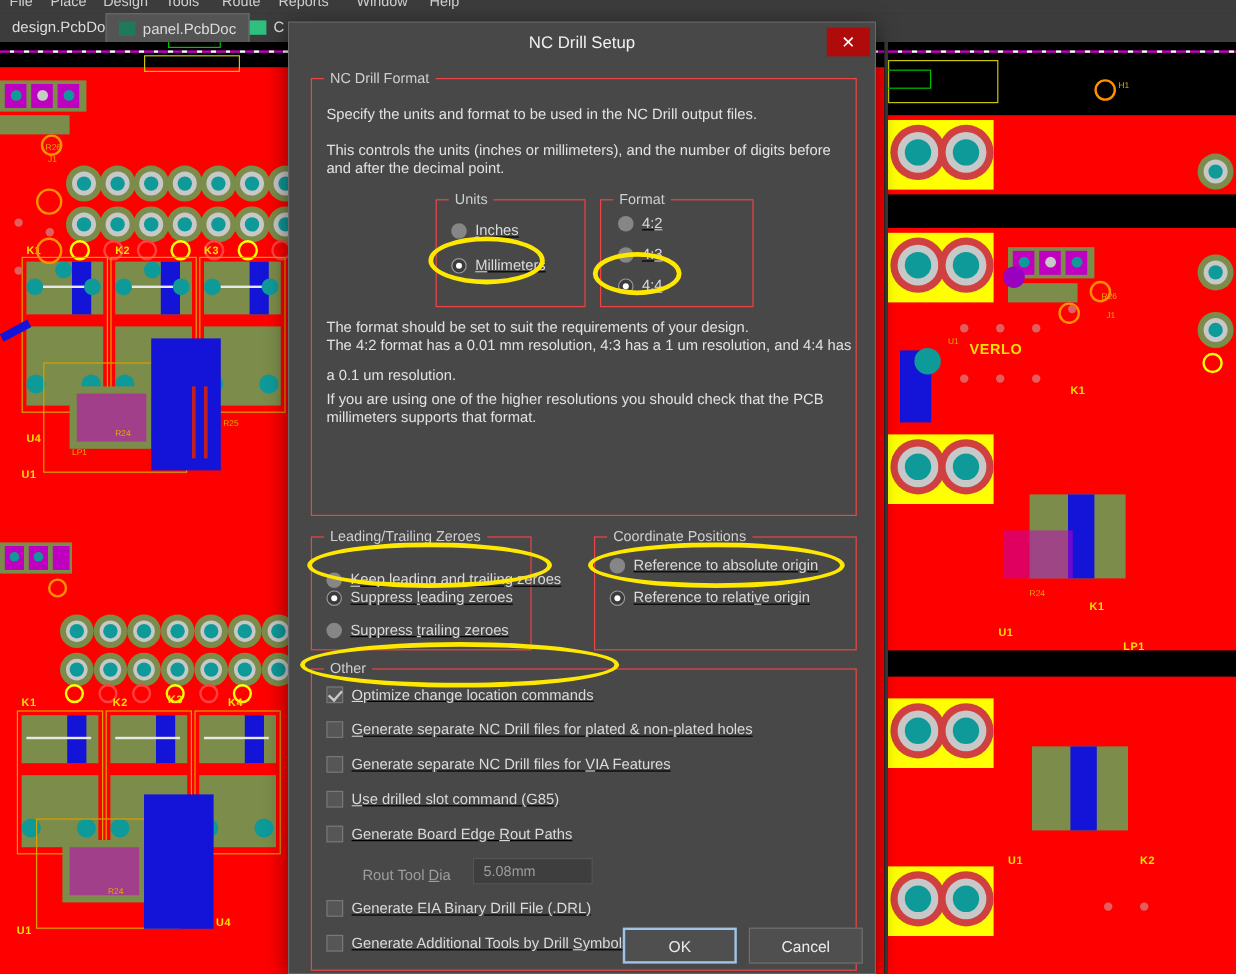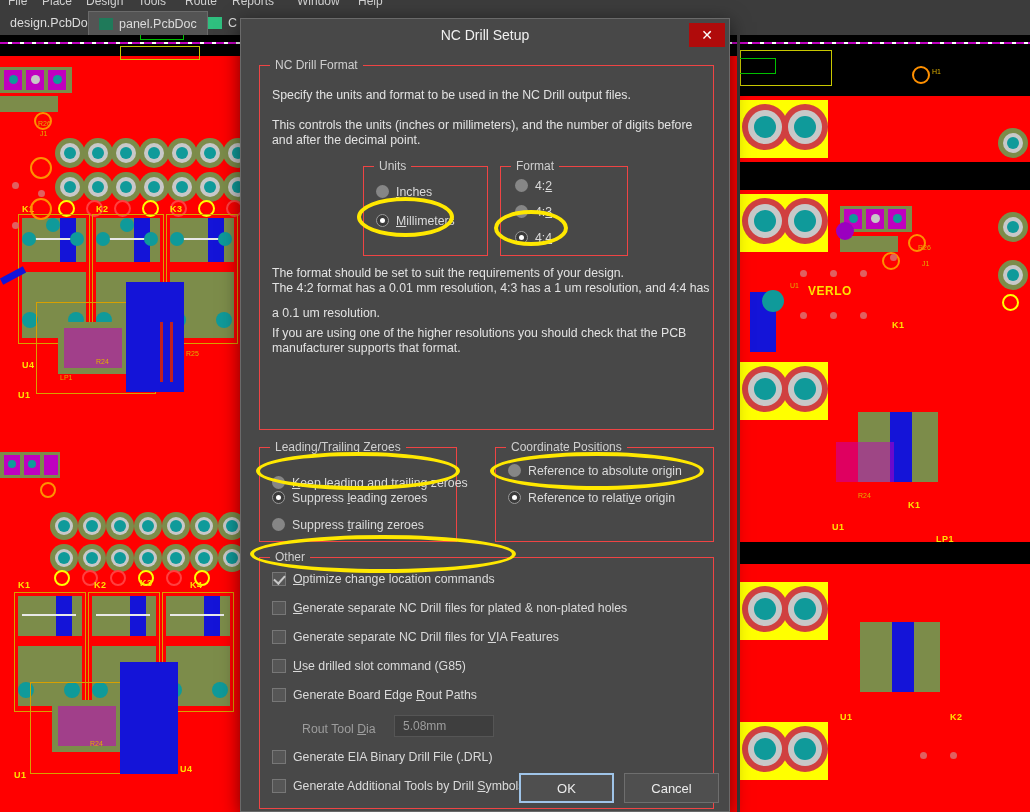--- a/index.html
+++ b/index.html
@@ -67,21 +67,21 @@
                background:#b00b0b; color:#fff; font-size:14px; line-height:24px;
                text-align:center; cursor:pointer; }
   .dlg-body { position:absolute; left:8px; top:34px; right:8px; bottom:46px; }
 
   .group { position:absolute; border:1px solid #ef4444; }
   .group > .glabel { position:absolute; top:-8px; left:10px; padding:0 5px;
                      background:#484848; color:#cfcfcf; font-size:12px; }
 
   .para { position:absolute; color:#e2e2e2; font-size:12.3px; line-height:15px; }
 
-  .ctl { position:absolute; display:flex; align-items:flex-start; gap:7px; cursor:pointer; }
+  .ctl { position:absolute; display:flex; align-items:center; gap:7px; cursor:pointer;text-decoration:underline; }
   .ctl .lbl { color:#dadada; font-size:12.3px; white-space:nowrap; }
   .ctl .lbl u { text-decoration: underline; }
 
   .radio { width:13px; height:13px; border-radius:50%; background:#868686; flex:0 0 auto; position:relative; }
   .radio.on { background:#3b3b3b; border:1px solid #9a9a9a; }
   .radio.on::after { content:""; position:absolute; left:3px; top:3px; width:5px; height:5px;
                      border-radius:50%; background:#ffffff; }
 
   .cbox { width:14px; height:14px; background:#565656; border:1px solid #777; flex:0 0 auto; position:relative; }
   .cbox.on::after { content:""; position:absolute; left:3px; top:0px; width:5px; height:9px;
@@ -514,24 +514,24 @@
           </div>
           <div class="ctl" style="left:14px;top:64px;">
             <span class="radio on"></span>
             <span class="lbl">4:<u>4</u></span>
           </div>
         </div>
 
         <div class="para" style="left:12px;top:200px;width:430px;">The format should be set to suit the requirements of your design.</div>
         <div class="para" style="left:12px;top:215px;width:440px;">The 4:2 format has a 0.01 mm resolution, 4:3 has a 1 um resolution, and 4:4 has</div>
         <div class="para" style="left:12px;top:240px;width:430px;">a 0.1 um resolution.</div>
-        <div class="para" style="left:12px;top:260px;width:432px;">If you are using one of the higher resolutions you should check that the PCB manufacturer supports that format.</div>
-      </div>
-
-      <div class="group" style="left:10px;top:394px;width:198px;height:95px;">
+        <div class="para" style="left:12px;top:260px;width:432px;">If you are using one of the higher resolutions you should check that the PCB millimeters supports that format.</div>
+      </div>
+
+      <div class="group" style="left:10px;top:394px;width:184px;height:95px;">
         <span class="glabel">Leading/Trailing Zeroes</span>
         <div class="ctl" style="left:12px;top:28px;">
           <span class="radio"></span>
           <span class="lbl"><u>K</u>eep leading and trailing zeroes</span>
         </div>
         <div class="ctl" style="left:12px;top:43px;">
           <span class="radio on"></span>
           <span class="lbl">Suppress <u>l</u>eading zeroes</span>
         </div>
         <div class="ctl" style="left:12px;top:70px;">

